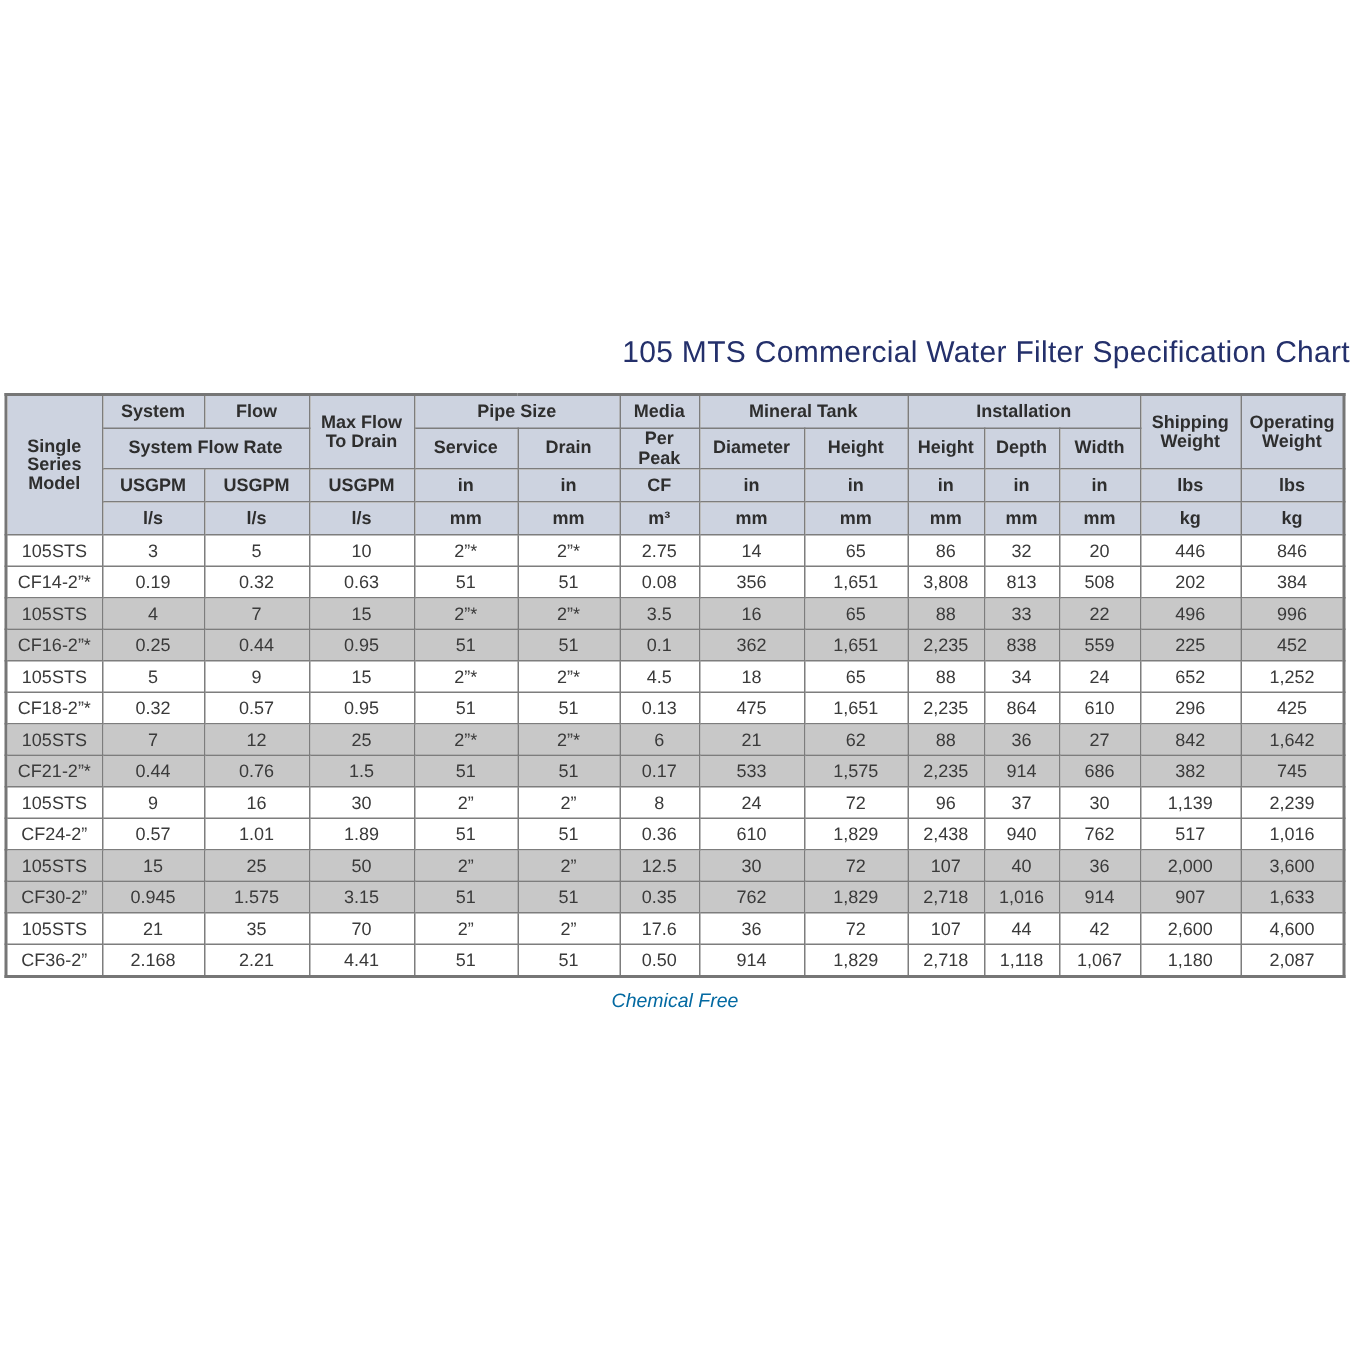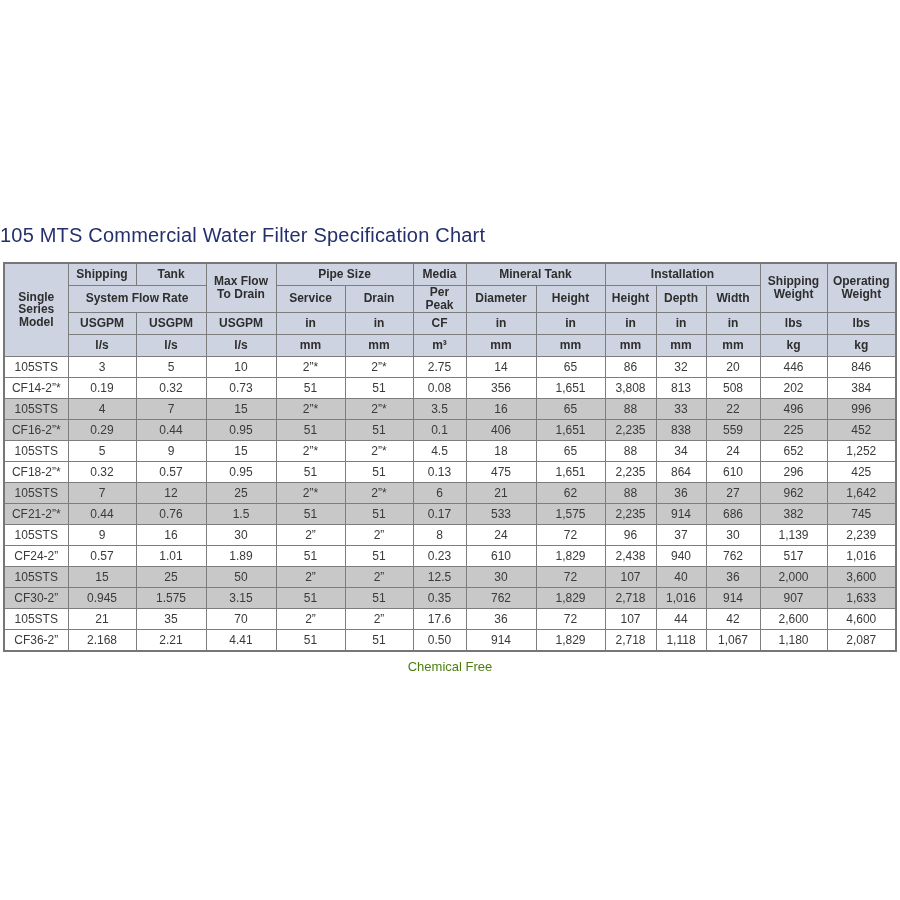--- a/index.html
+++ b/index.html
@@ -13,21 +13,21 @@
     width: 900px;
     height: 900px;
     background: #ffffff;
     overflow: hidden;
   }
   .title {
     position: absolute;
     top: 224px;
     left: 0;
     width: 900px;
-    text-align: left;
+    text-align: right;
     font-size: 20px;
     font-weight: 400;
     color: #24306b;
     letter-spacing: 0.2px;
   }
   table.spec {
     position: absolute;
     top: 262px;
     left: 3px;
     width: 893px;
@@ -62,21 +62,22 @@
   table.spec tbody tr.gray td {
     background: #c8c8c8;
   }
   .footnote {
     position: absolute;
     top: 659px;
     left: 0;
     width: 900px;
     text-align: center;
     font-size: 13px;
-    color: #4d7c0f;
+    font-style: italic;
+    color: #0369a1;
   }
 </style>
 </head>
 <body>
 
 <div class="page">
 
   <div class="title">105 MTS Commercial Water Filter Specification Chart</div>
 
   <table class="spec">
@@ -92,22 +93,22 @@
       <col style="width:69px">
         <col style="width:51px">
         <col style="width:50px">
         <col style="width:54px">
       <col style="width:67px">
         <col style="width:69px">
     </colgroup>
     <thead>
       <tr>
         <th rowspan="4">Single Series Model</th>
-        <th>Shipping</th>
-        <th>Tank</th>
+        <th>System</th>
+        <th>Flow</th>
         <th rowspan="2">Max Flow To Drain</th>
         <th colspan="2">Pipe Size</th>
         <th>Media</th>
         <th colspan="2">Mineral Tank</th>
         <th colspan="3">Installation</th>
         <th rowspan="2">Shipping Weight</th>
         <th rowspan="2">Operating Weight</th>
       </tr>
       <tr>
         <th colspan="2">System Flow Rate</th>
@@ -165,21 +166,21 @@
           <td>86</td>
           <td>32</td>
           <td>20</td>
           <td>446</td>
           <td>846</td>
         </tr>
         <tr>
           <td>CF14-2”*</td>
           <td>0.19</td>
           <td>0.32</td>
-          <td>0.73</td>
+          <td>0.63</td>
           <td>51</td>
           <td>51</td>
           <td>0.08</td>
           <td>356</td>
           <td>1,651</td>
           <td>3,808</td>
           <td>813</td>
           <td>508</td>
           <td>202</td>
           <td>384</td>
@@ -195,27 +196,27 @@
           <td>16</td>
           <td>65</td>
           <td>88</td>
           <td>33</td>
           <td>22</td>
           <td>496</td>
           <td>996</td>
         </tr>
         <tr class="gray">
           <td>CF16-2”*</td>
-          <td>0.29</td>
+          <td>0.25</td>
           <td>0.44</td>
           <td>0.95</td>
           <td>51</td>
           <td>51</td>
           <td>0.1</td>
-          <td>406</td>
+          <td>362</td>
           <td>1,651</td>
           <td>2,235</td>
           <td>838</td>
           <td>559</td>
           <td>225</td>
           <td>452</td>
         </tr>
         <tr>
           <td>105STS</td>
           <td>5</td>
@@ -254,21 +255,21 @@
           <td>12</td>
           <td>25</td>
           <td>2”*</td>
           <td>2”*</td>
           <td>6</td>
           <td>21</td>
           <td>62</td>
           <td>88</td>
           <td>36</td>
           <td>27</td>
-          <td>962</td>
+          <td>842</td>
           <td>1,642</td>
         </tr>
         <tr class="gray">
           <td>CF21-2”*</td>
           <td>0.44</td>
           <td>0.76</td>
           <td>1.5</td>
           <td>51</td>
           <td>51</td>
           <td>0.17</td>
@@ -296,21 +297,21 @@
           <td>1,139</td>
           <td>2,239</td>
         </tr>
         <tr>
           <td>CF24-2”</td>
           <td>0.57</td>
           <td>1.01</td>
           <td>1.89</td>
           <td>51</td>
           <td>51</td>
-          <td>0.23</td>
+          <td>0.36</td>
           <td>610</td>
           <td>1,829</td>
           <td>2,438</td>
           <td>940</td>
           <td>762</td>
           <td>517</td>
           <td>1,016</td>
         </tr>
         <tr class="gray">
           <td>105STS</td>

